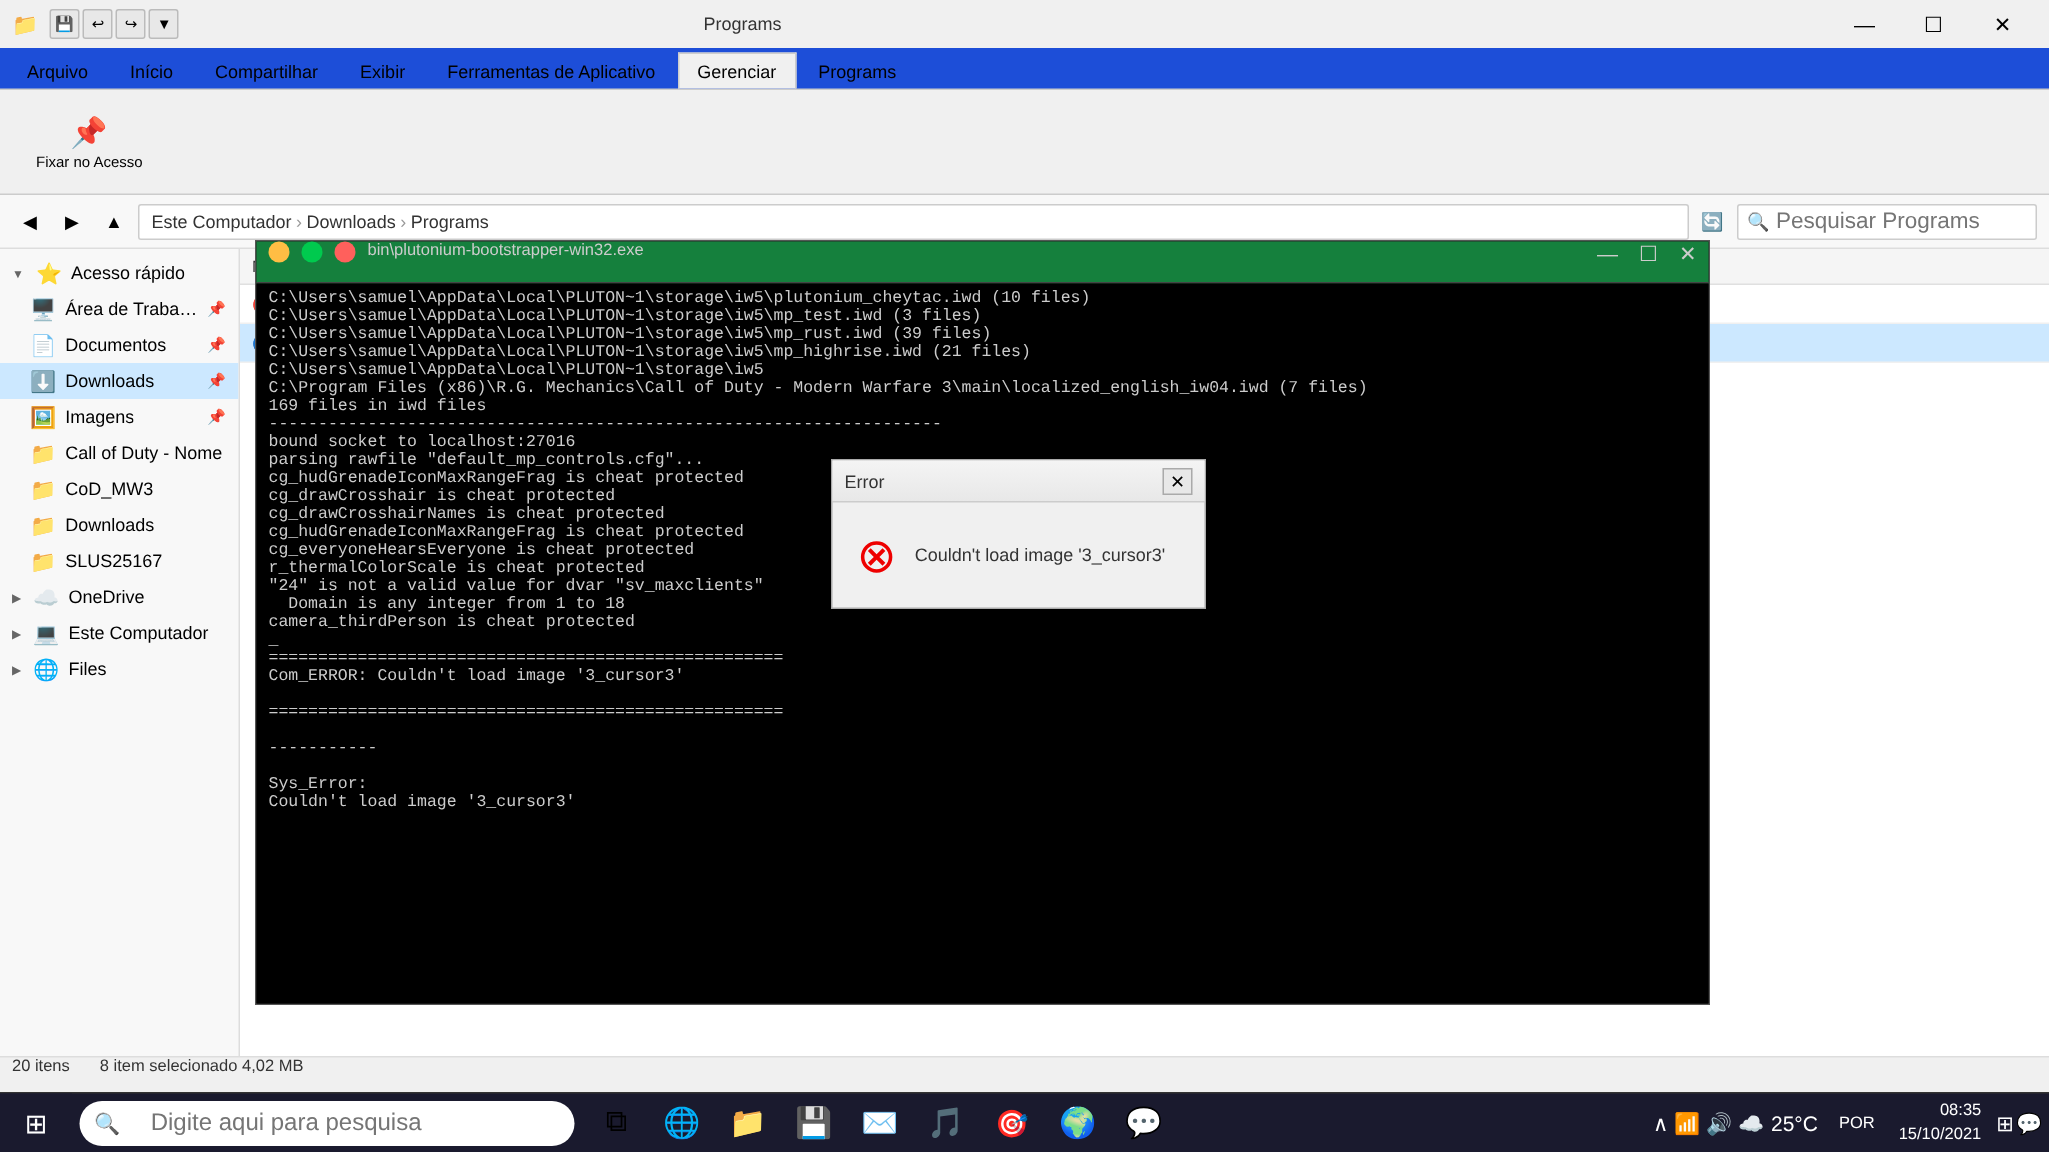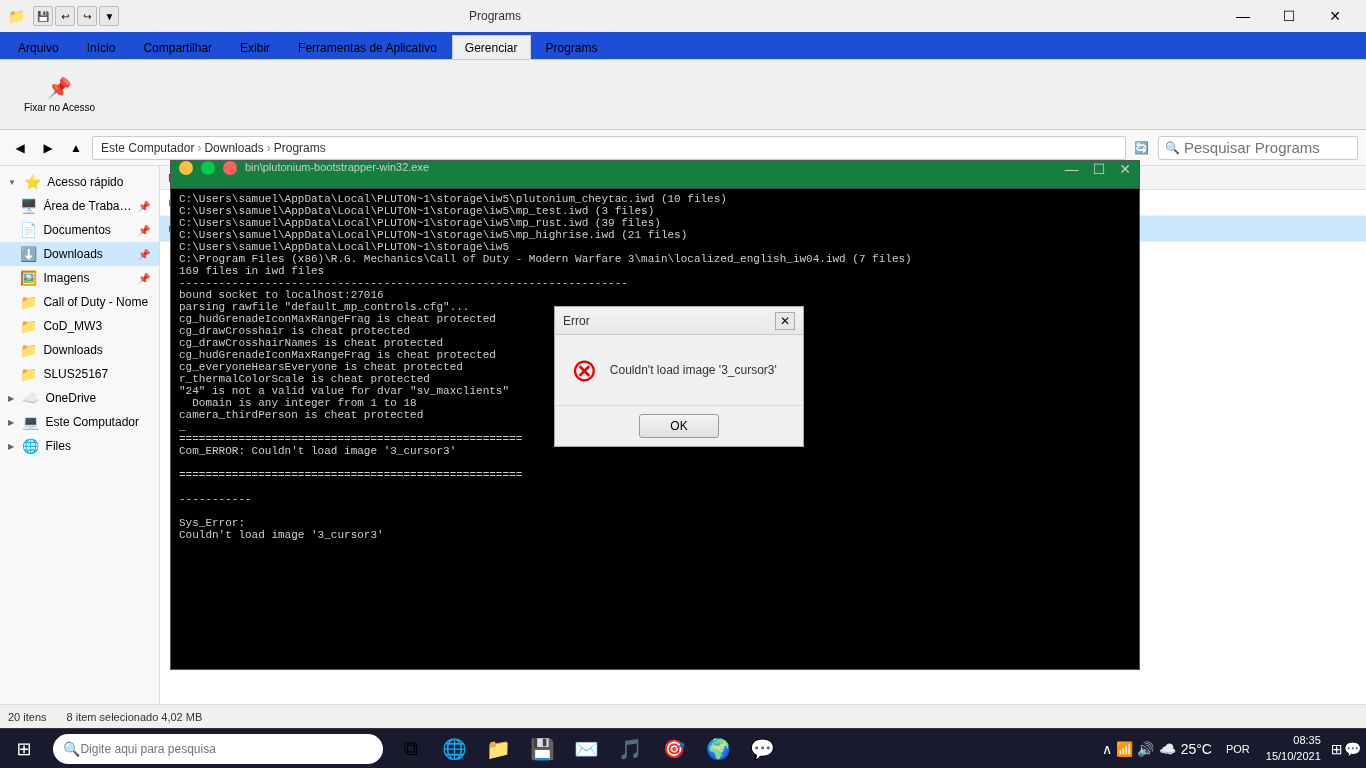--- a/index.html
+++ b/index.html
@@ -74,21 +74,21 @@
     .file-col { padding: 0 8px; font-size: 11px; color: #333; border-right: 1px solid #e0e0e0; height: 100%; display: flex; align-items: center; cursor: pointer; }
     .col-name { width: 420px; }
     .col-date { width: 160px; }
     .col-type { width: 120px; }
     .col-size { width: 100px; }
     .file-row { display: flex; align-items: center; height: 26px; padding: 0; border-bottom: 1px solid #f0f0f0; cursor: pointer; }
     .file-row.selected { background: #cce8ff; }
     .file-cell { padding: 0 8px; font-size: 12px; display: flex; align-items: center; gap: 6px; }
 
     
-    .status-bar { height: 24px; background: #f0f0f0; border-top: 1px solid #ddd; display: flex; align-items: center; padding: 0 8px; gap: 20px; font-size: 11px; color: #333; }
+    .status-bar { height: 24px; background: #f0f0f0; border-top: 1px solid #ddd; display: flex; padding: 0 8px; gap: 20px; font-size: 11px; color: #333; }
 
     
     .console-window { position: absolute; top: 160px; left: 170px; width: 970px; height: 510px; background: #000; border: 1px solid #555; display: flex; flex-direction: column; z-index: 10; }
     .console-title { height: 28px; background: #15803d; display: flex; padding: 0 8px; gap: 8px; border-bottom: 1px solid #444; }
     .console-title-text { font-size: 11px; color: #ccc; flex: 1; }
     .console-win-btn { width: 14px; height: 14px; border-radius: 50%; display: flex; align-items: center; justify-content: center; cursor: pointer; font-size: 10px; color: #333; }
     .console-win-btn.minimize { background: #ffbd44; }
     .console-win-btn.maximize { background: #00ca4e; }
     .console-win-btn.close { background: #ff605c; }
     .console-body { flex: 1; overflow-y: auto; padding: 4px 8px; font-family: 'Courier New', monospace; font-size: 11px; color: #ccc; background: #000; white-space: pre-wrap; }
@@ -304,32 +304,29 @@
 
 <div class="error-dialog">
   <div class="dialog-title">
     <span class="dialog-title-text">Error</span>
     <div class="dialog-close-btn">✕</div>
   </div>
   <div class="dialog-body">
     <span class="dialog-error-icon">⊗</span>
     <span class="dialog-message">Couldn't load image '3_cursor3'</span>
   </div>
-  <div class="dialog-footer">
-    <div class="dialog-ok-btn">OK</div>
-  </div>
 </div>
 
 <div class="taskbar">
   <div class="taskbar-start">
     <span class="taskbar-start-icon">⊞</span>
   </div>
   <div class="taskbar-search">
     <span style="font-size:14px;color:#999">🔍</span>
-    <input type="text" style="border: none; outline: none; font-size: 12px; width: 100%; background: transparent;" placeholder="Digite aqui para pesquisa">
+    <input type="text" style="border: none; outline: none; font-size: 16px; width: 100%; background: transparent; margin-left: 20px;" placeholder="Digite aqui para pesquisa">
   </div>
   <div class="taskbar-icons">
     <div class="taskbar-icon">
         <span>⧉</span>
       </div>
     <div class="taskbar-icon">
         <span>🌐</span>
       </div>
     <div class="taskbar-icon">
         <span>📁</span>

